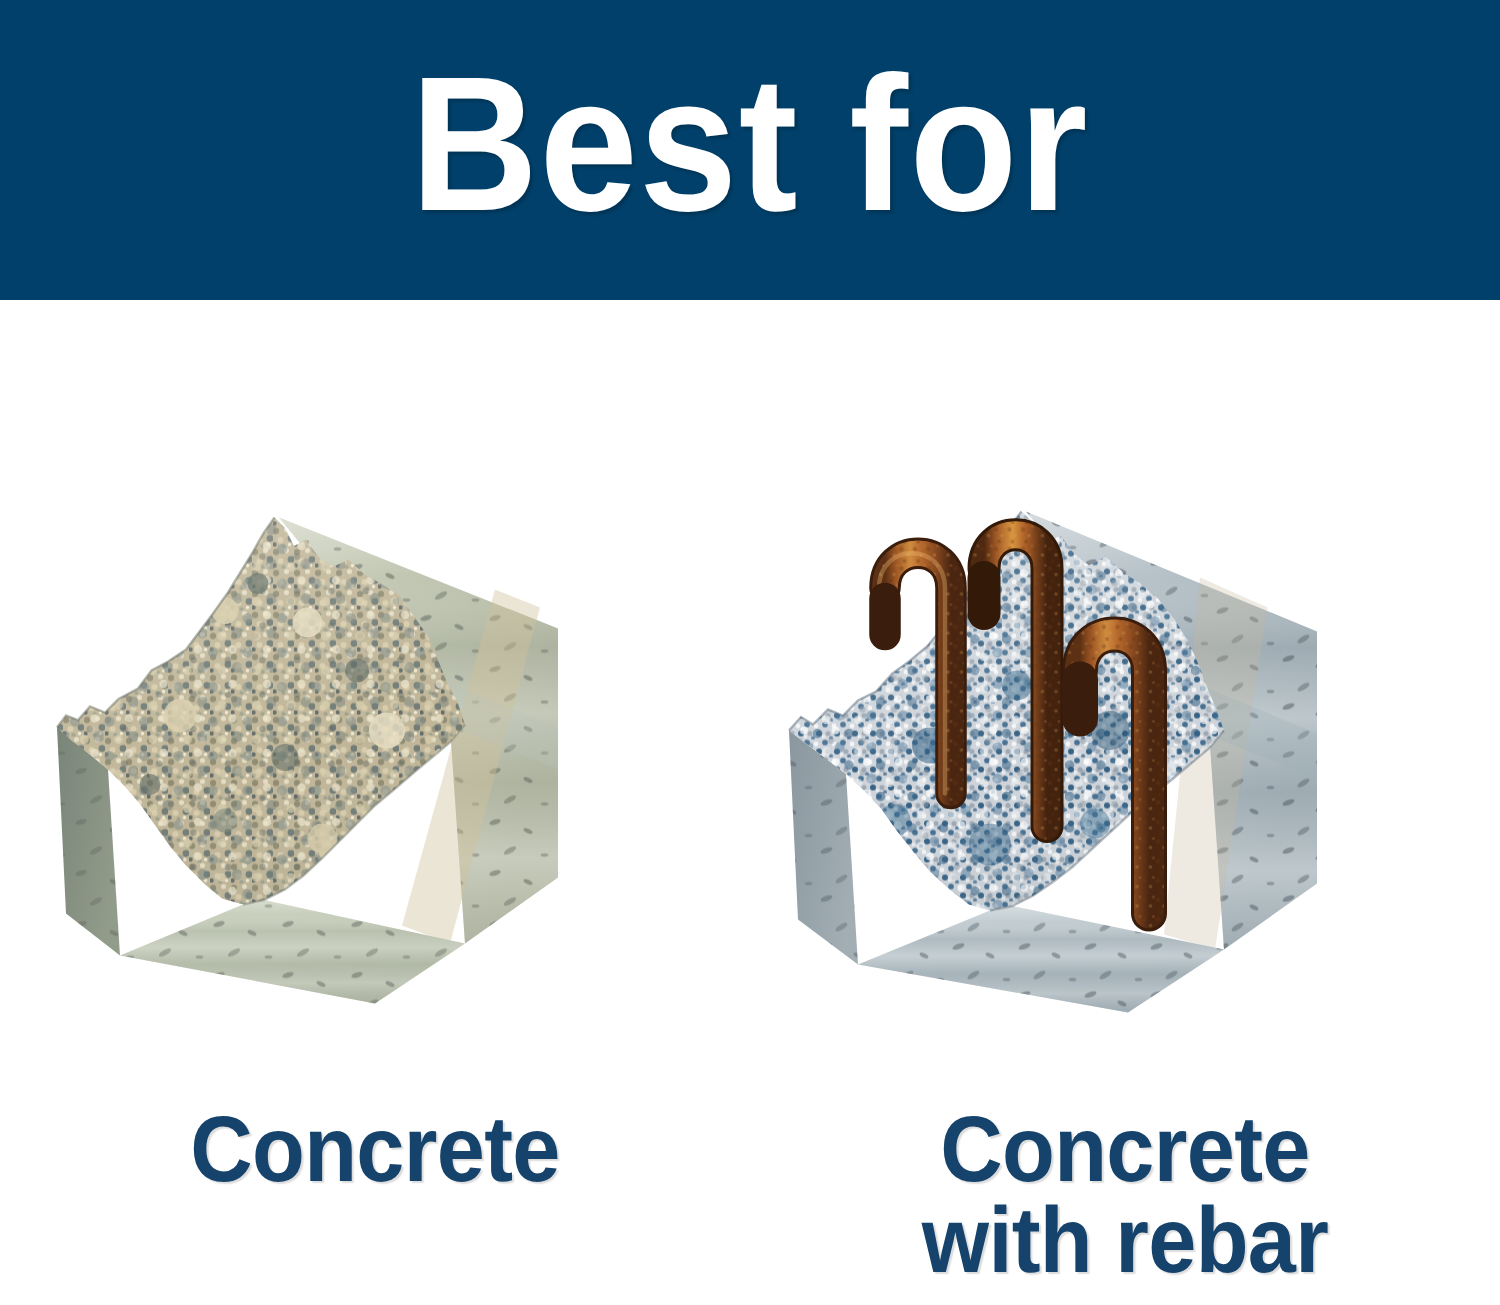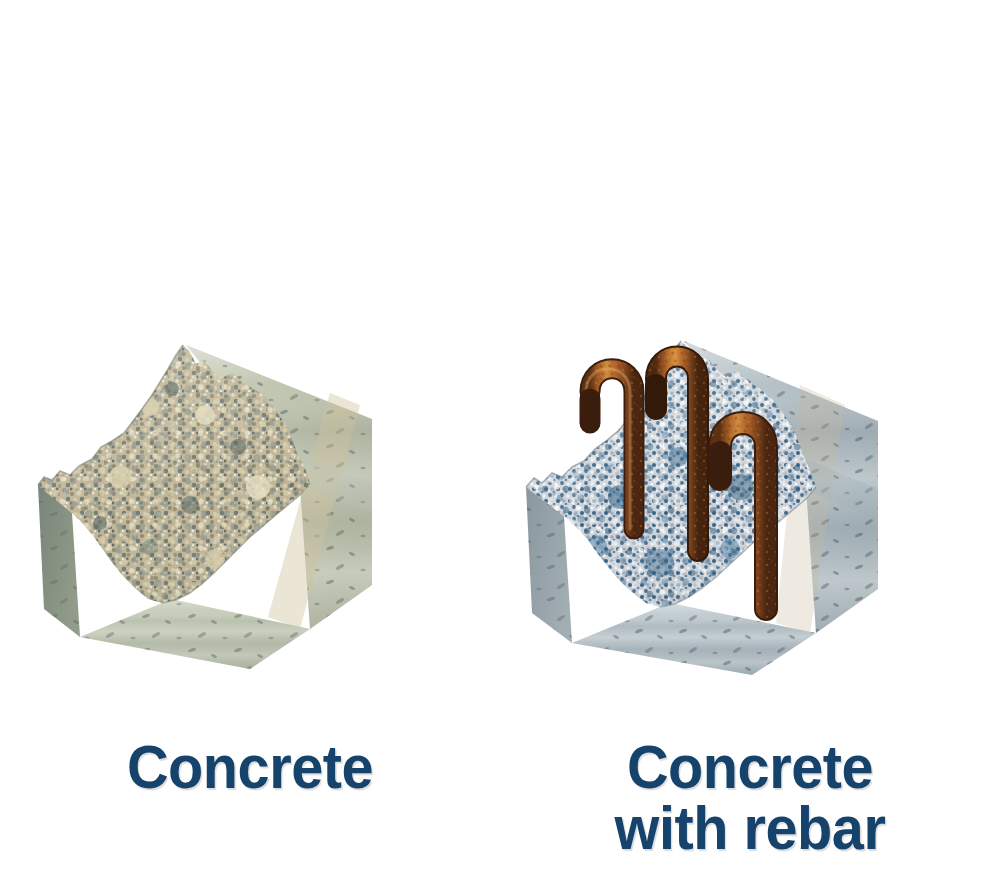--- a/index.html
+++ b/index.html
@@ -90,20 +90,23 @@
   .caption .line { display: block; }
 
   
   svg { display: block; }
 </style>
 </head>
 <body>
 
 <div id="page">
 
+  <div id="header-banner">
+    <div id="header-title">Best for</div>
+  </div>
 
   <div id="content">
 
     <div class="panel" id="panel-left">
 
       <div class="illustration">
         <svg width="500" height="360" viewBox="0 0 500 360" xmlns="http://www.w3.org/2000/svg">
           <defs>
 
             <pattern id="aggWarm" width="14" height="14" patternUnits="userSpaceOnUse">

